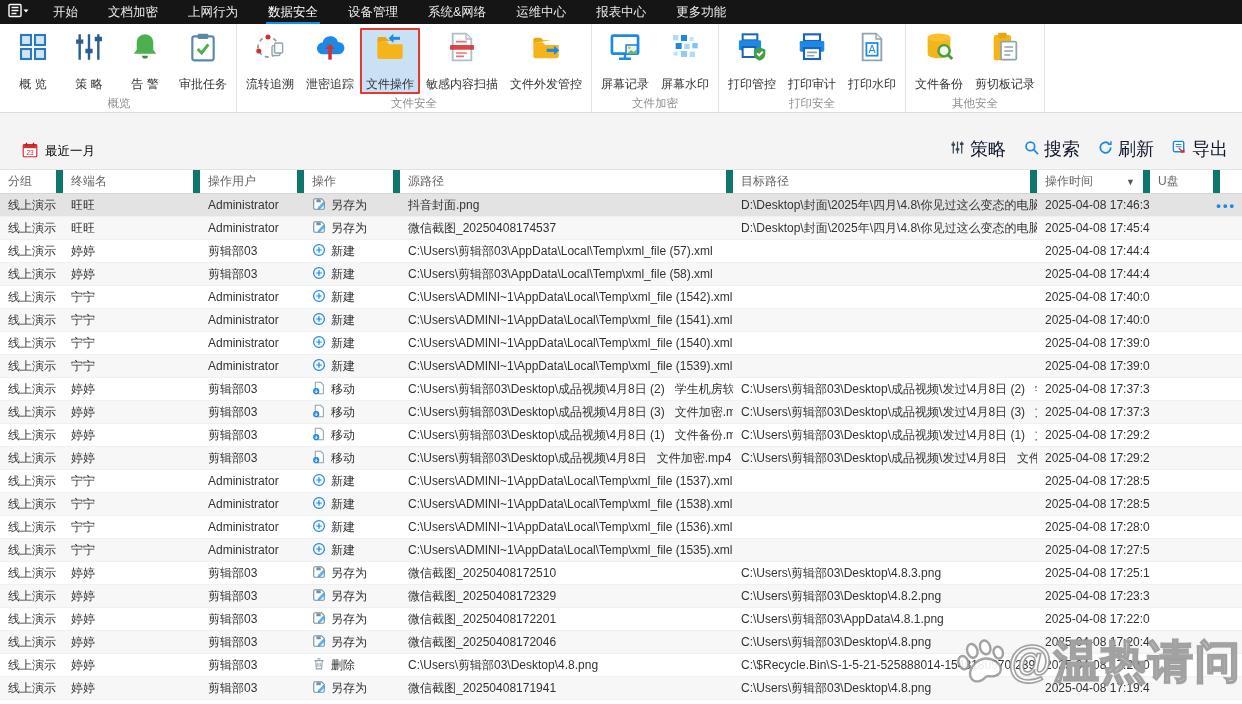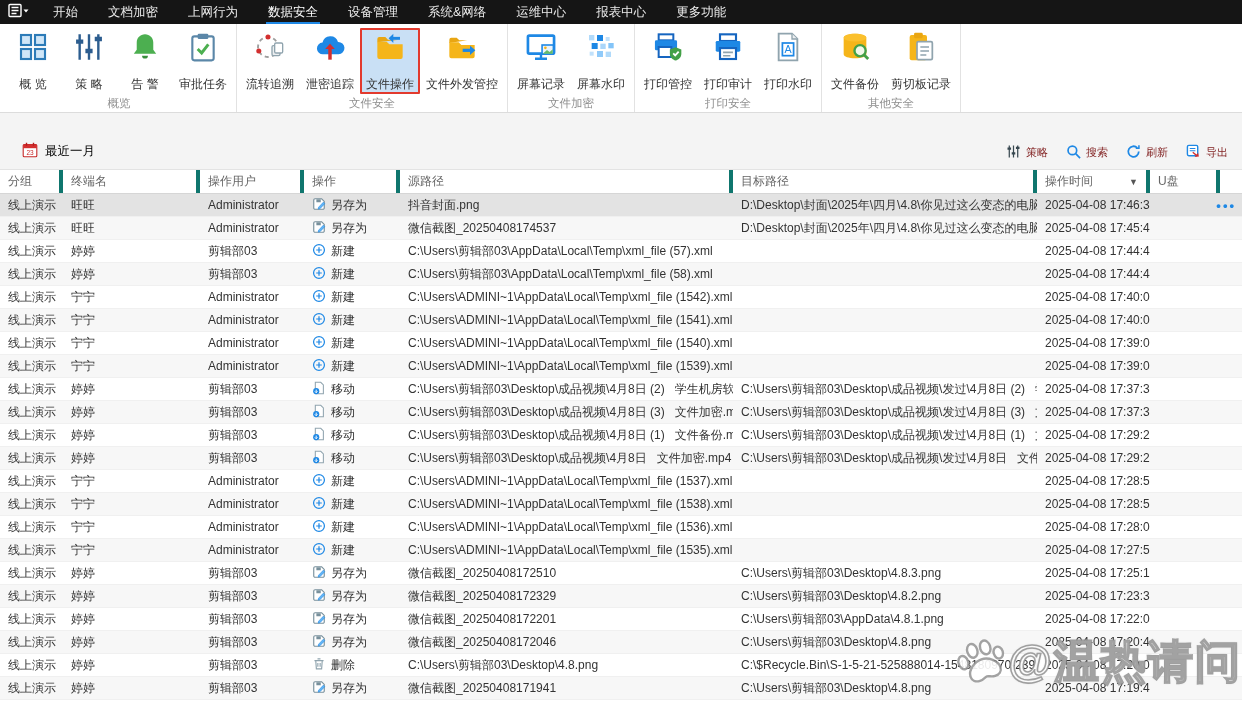--- a/index.html
+++ b/index.html
@@ -23,26 +23,26 @@
   .ricon svg{width:32px;height:32px;}
   .rlabel{font-size:12px;color:#333;margin-top:13px;white-space:nowrap;}
   .ribbon-item.highlighted{background:#c9e0f5;border:2px solid #e23a2e;padding:1px 4px;border-radius:1px;}
   .ribbon-group-label{text-align:center;font-size:11.5px;color:#8f8f8f;padding:2px 0 5px;}
 
   
   .filterbar{height:57px;background:#f4f4f4;border-bottom:1px solid #e3e3e3;display:flex;align-items:flex-end;justify-content:space-between;padding:0 14px 8px 22px;box-sizing:border-box;}
   .filter-left{display:flex;align-items:center;gap:7px;font-size:12.5px;color:#000000;}
   .filter-left svg{width:16px;height:16px;}
   .tools{display:flex;gap:18px;}
-  .tool{display:flex;align-items:center;gap:5px;font-size:11px;color:#7f1d1d;}
+  .tool{display:flex;align-items:center;gap:5px;font-size:18px;color:#0f172a;}
   .tool svg{width:15px;height:15px;}
 
   
   .thead{display:flex;height:23px;background:#fff;border-bottom:1px solid #d6d6d6;align-items:stretch;font-size:12px;color:#666;}
-  .hcell{border-right:4px solid #0f766e;display:flex;align-items:center;padding-left:8px;box-sizing:border-box;white-space:nowrap;overflow:hidden;flex:none;}
+  .hcell{border-right:7px solid #0f766e;display:flex;align-items:center;padding-left:8px;box-sizing:border-box;white-space:nowrap;overflow:hidden;flex:none;}
   .hcell .fdrop{margin-left:auto;margin-right:8px;color:#555;font-size:9px;}
   .hfill{flex:1;border-right:none;}
   .tbody{position:relative;}
   .trow{display:flex;height:23px;align-items:center;font-size:12px;color:#333;position:relative;border-bottom:1px solid #f0f0f0;box-sizing:border-box;}
   .trow.even{background:#f7f7f7;}
   .trow.selected{background:#e3e3e3;}
   .cell{padding-left:8px;box-sizing:border-box;white-space:pre;overflow:hidden;flex:none;}
   .op-cell{display:flex;align-items:center;gap:5px;}
   .op-cell svg{width:14px;height:14px;flex:none;}
   .dots{position:absolute;right:6px;top:4px;color:#1e88e5;font-weight:bold;letter-spacing:2px;font-size:13px;}
@@ -154,20 +154,31 @@
           <div class="ribbon-item highlighted">
             <span class="ricon">
               <svg viewBox="0 0 24 24">
                 <path d="M2.5 8.5V6A1.5 1.5 0 014 4.5h4.5l2 2H19" fill="#e9a612"></path>
                 <path d="M2.5 8h7l2 2H21.5v9.5A1.5 1.5 0 0120 21H4a1.5 1.5 0 01-1.5-1.5z" fill="#f5b51a"></path>
                 <path d="M19.5 5.5h-7" stroke="#1e88e5" stroke-width="2.2" fill="none"></path>
                 <path d="M14.5 2l-3.5 3.5L14.5 9z" fill="#1e88e5"></path>
               </svg>
             </span>
             <span class="rlabel">文件操作</span>
+          </div>
+          <div class="ribbon-item">
+            <span class="ricon">
+              <svg viewBox="0 0 24 24">
+                <path d="M5 2h10l4 4v16H5z" fill="#fff" stroke="#b0bec5" stroke-width="1.4"></path>
+                <path d="M15 2v4h4" fill="#eceff1" stroke="#b0bec5"></path>
+                <path d="M7.5 8h8M7.5 16.5h8M7.5 19h6" stroke="#e57373" stroke-width="1.2"></path>
+                <rect x="3" y="10.5" width="18" height="3.6" rx="0.5" fill="#d32f2f" opacity="0.88"></rect>
+              </svg>
+            </span>
+            <span class="rlabel">敏感内容扫描</span>
           </div>
           <div class="ribbon-item">
             <span class="ricon">
               <svg viewBox="0 0 24 24">
                 <path d="M2.5 9V6.5A1.5 1.5 0 014 5h4l2 2h6" fill="#e9a612"></path>
                 <path d="M2.5 8.5h7l2 2h10v8.5A1.5 1.5 0 0120 20.5H4A1.5 1.5 0 012.5 19z" fill="#f5b51a"></path>
                 <path d="M12.5 14.5h6.5" stroke="#1e88e5" stroke-width="2.4" fill="none"></path>
                 <path d="M18 11l4 3.5-4 3.5z" fill="#1e88e5"></path>
               </svg>
             </span>

